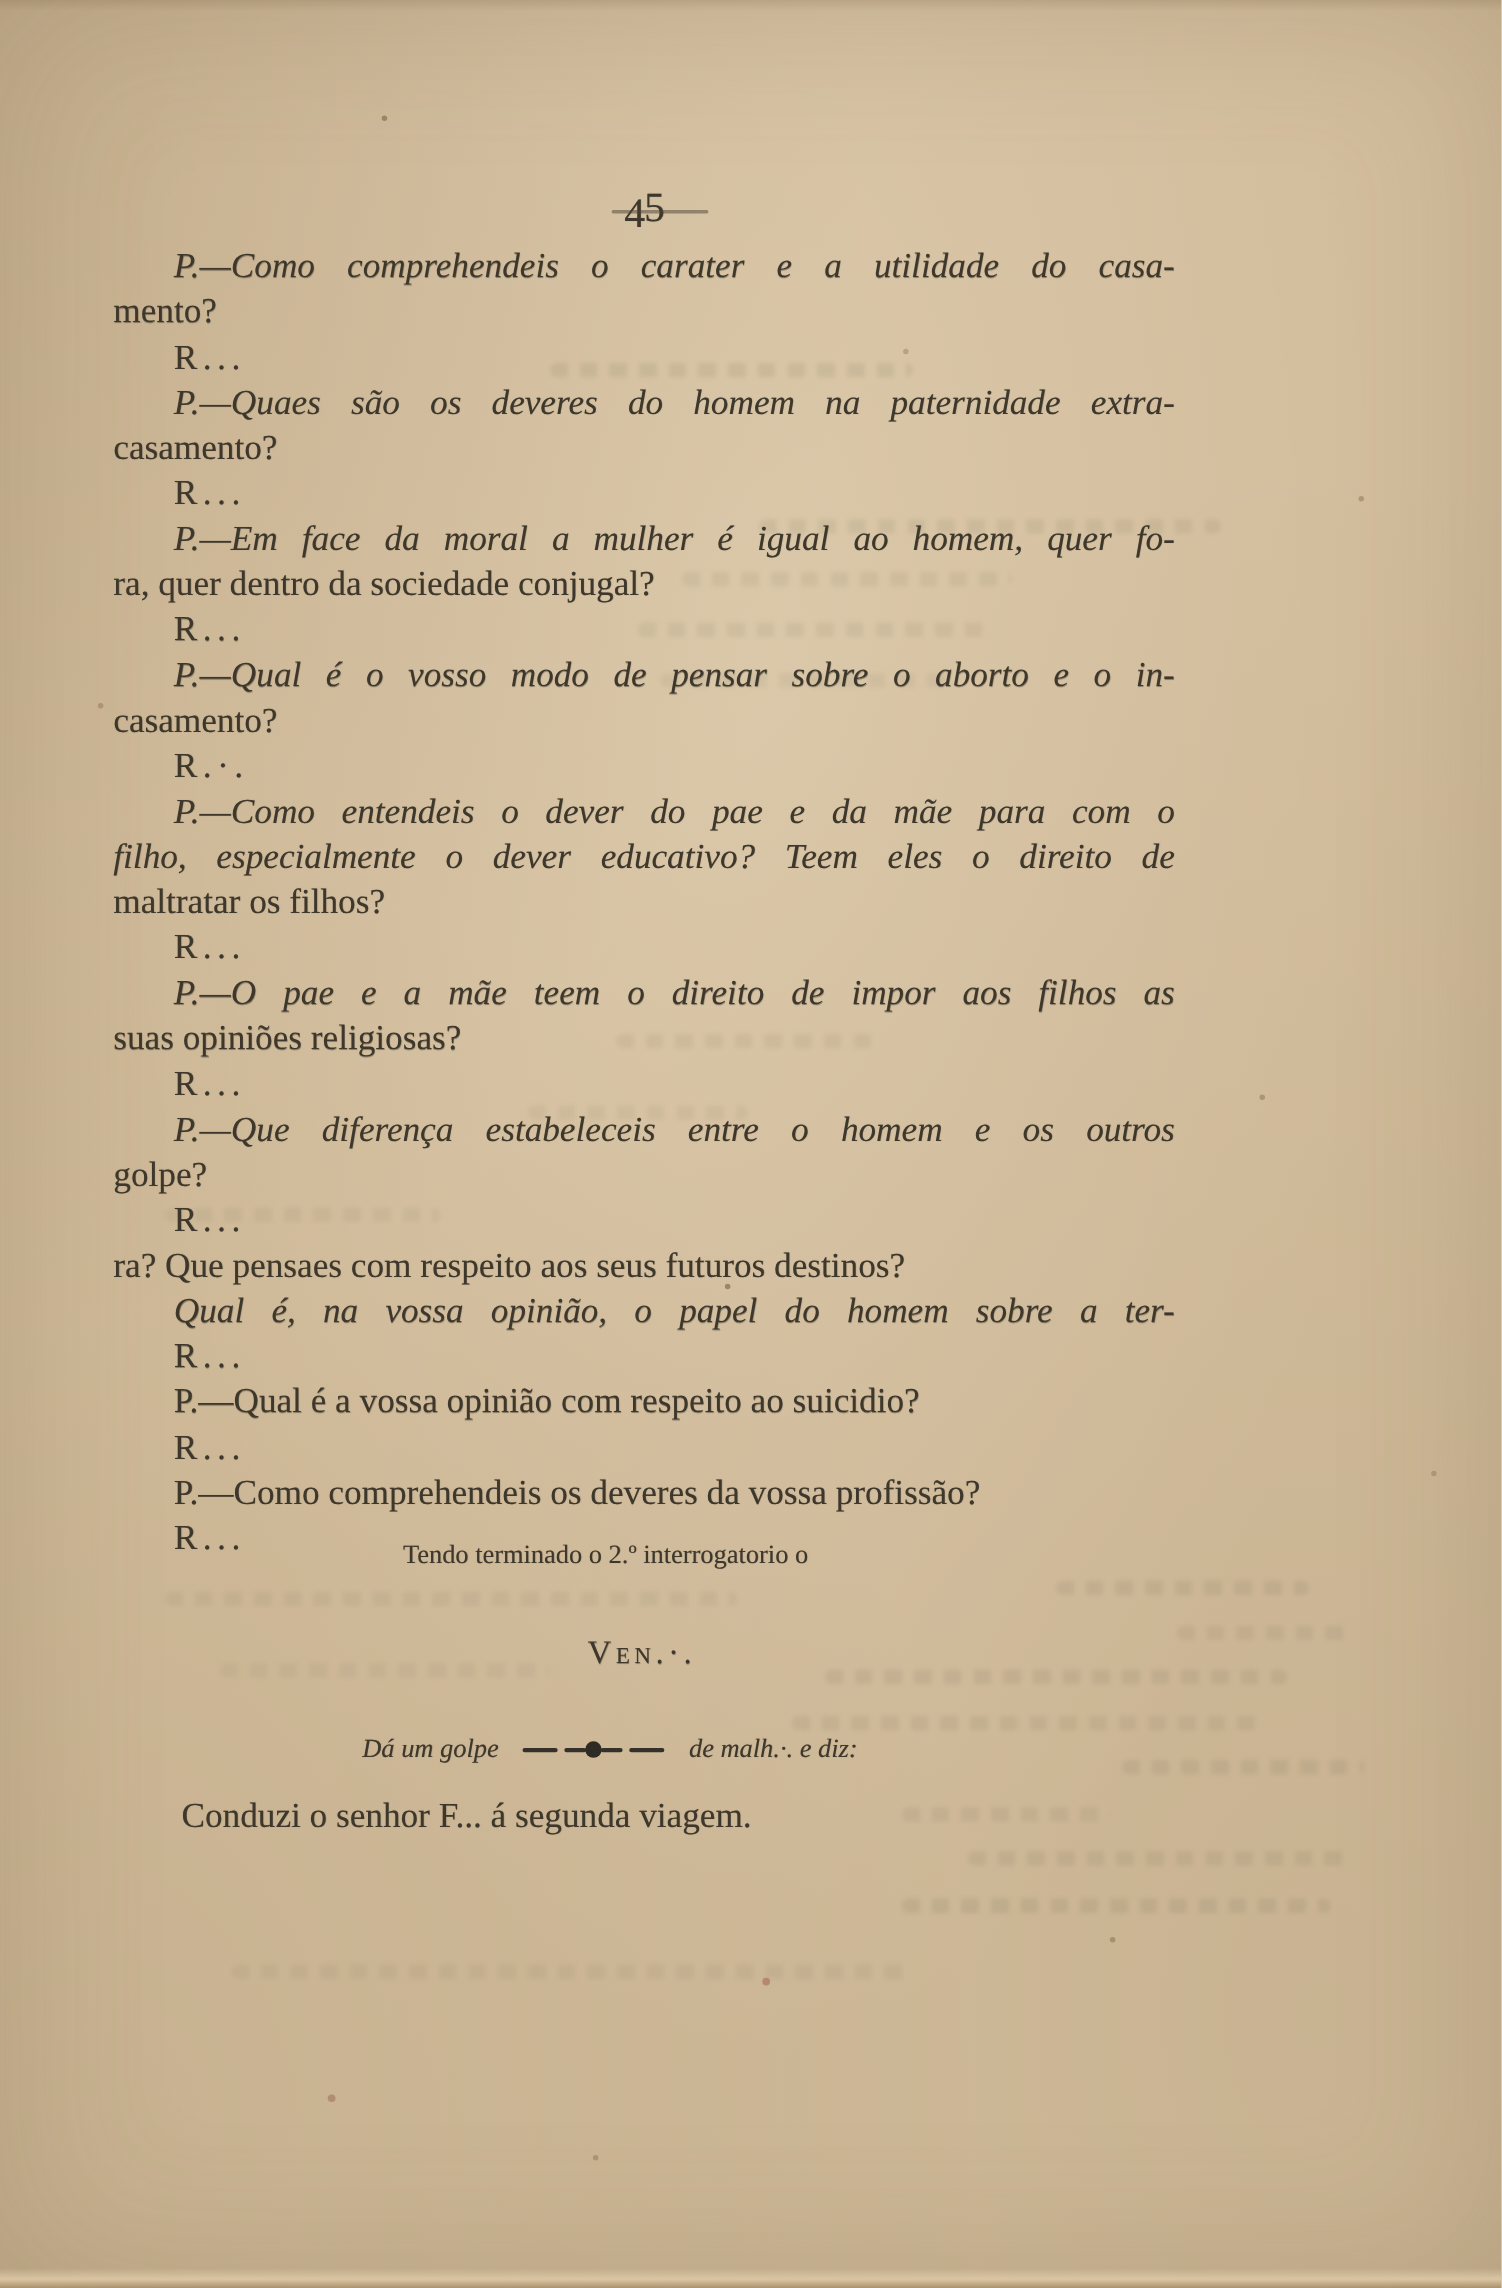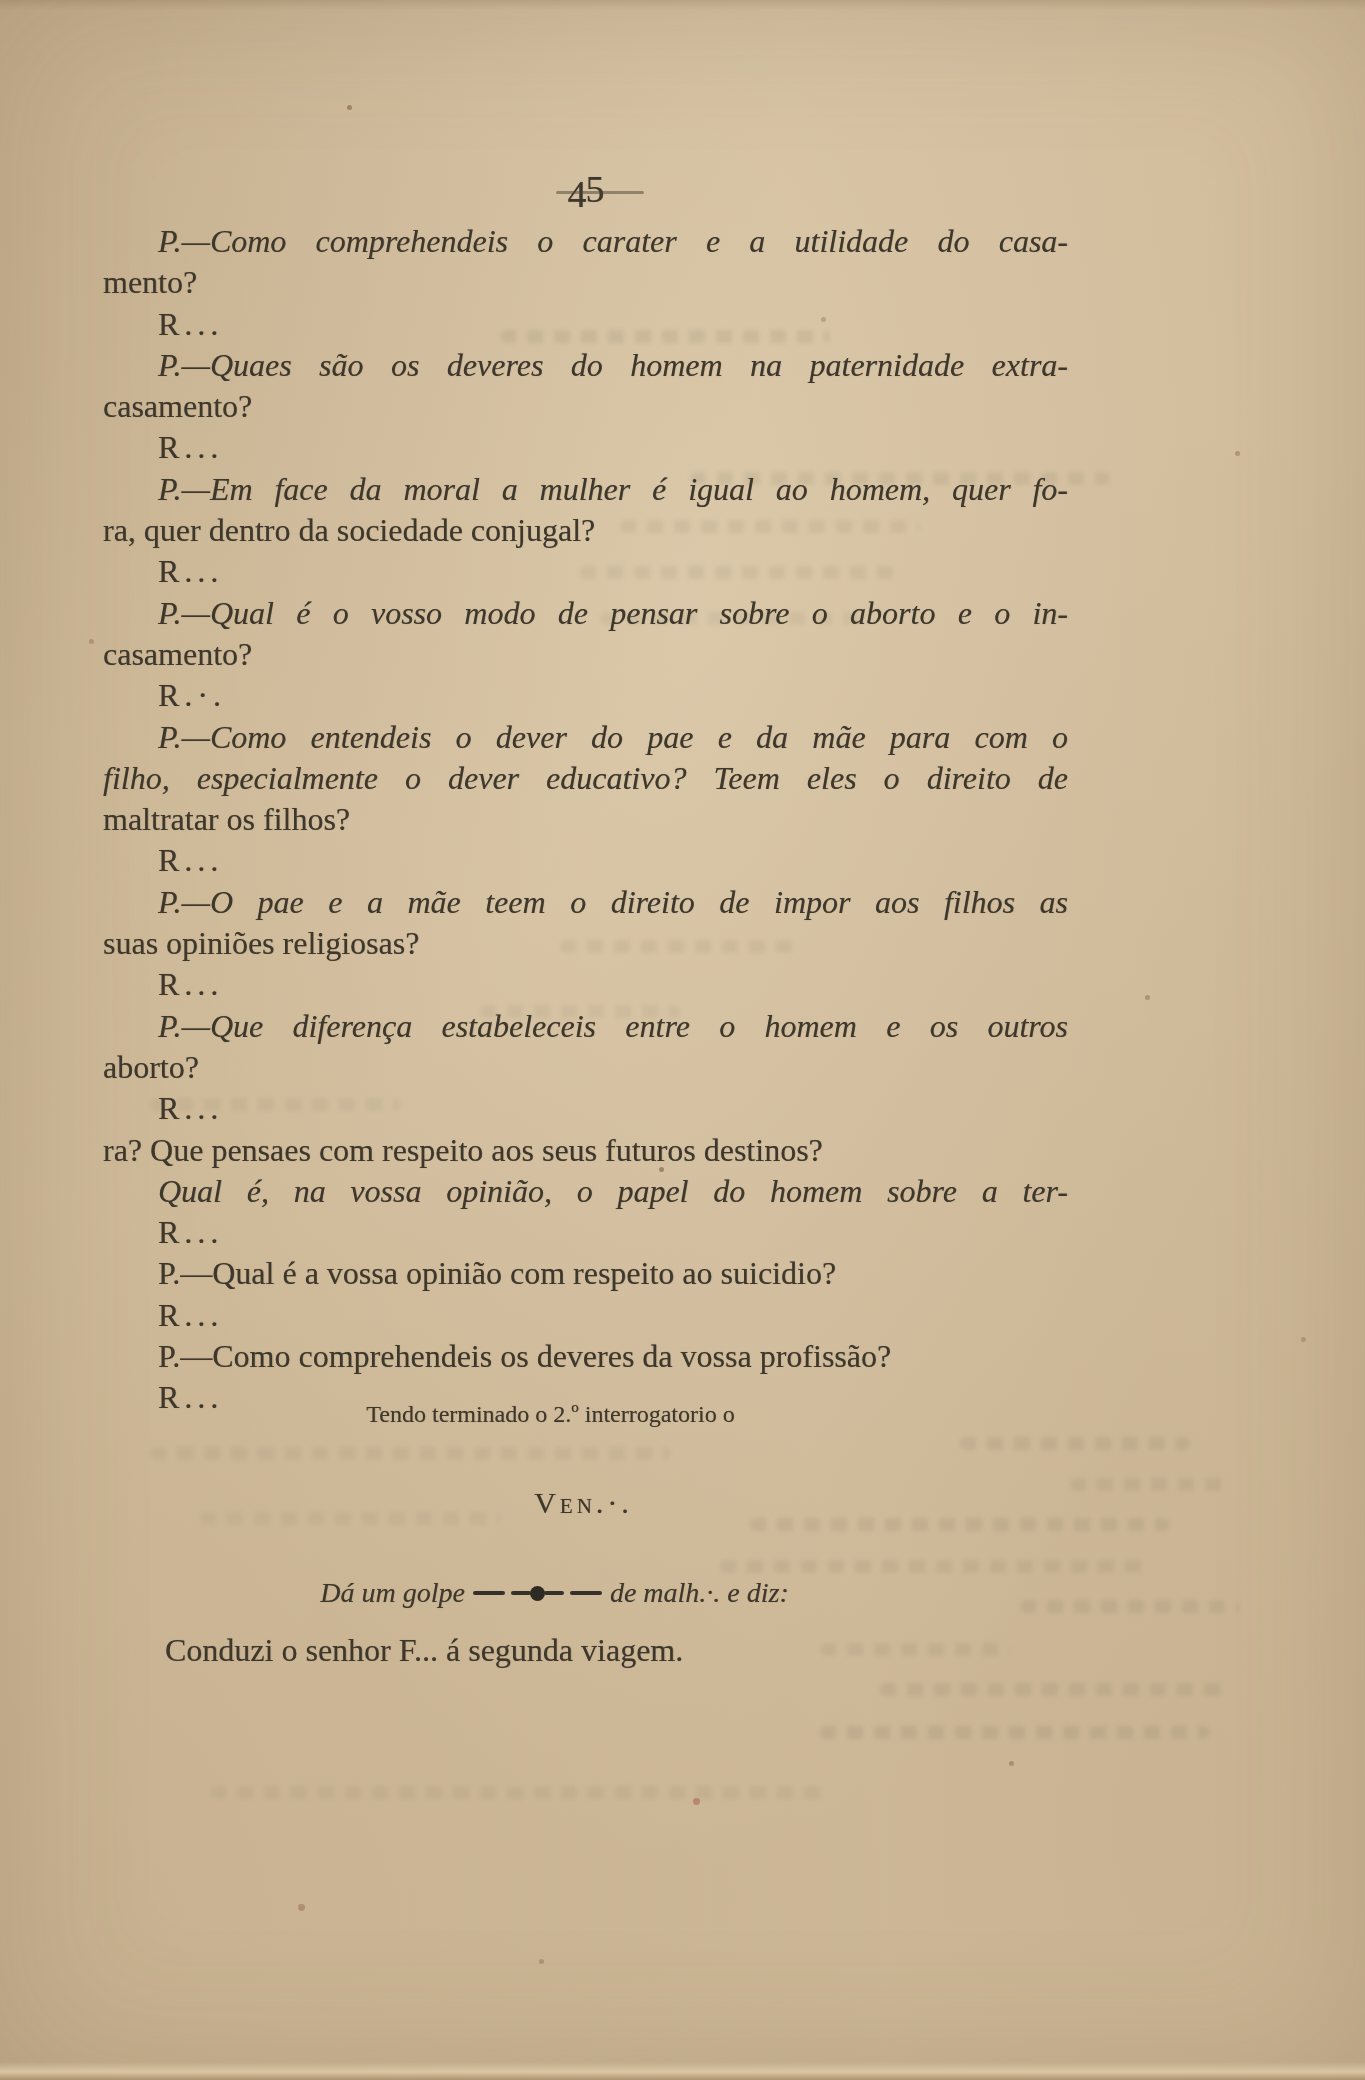--- a/index.html
+++ b/index.html
@@ -45,22 +45,22 @@
     position:absolute; left:103px; top:1401px; width:965px;
     font-size:24px; text-align:center; padding-right:70px; box-sizing:border-box;
   }
   .ven-label{
     position:absolute; left:107px; top:1486px; width:965px;
     font-size:30px; font-variant:small-caps; letter-spacing:4px;
     text-align:center; padding-right:12px; box-sizing:border-box;
   }
   .strike-line{
     position:absolute; left:103px; top:1577px; width:965px;
-    display:flex; justify-content:center; align-items:center; gap:8px;
-    font-style:italic; font-size:28px; padding-right:62px; box-sizing:border-box;
+    display:flex; justify-content:center; align-items:center; gap:22px;
+    font-style:italic; font-size:24px; padding-right:62px; box-sizing:border-box;
   }
   .strike-symbol{ display:flex; align-items:center; }
   .strike-symbol .seg{ height:4px; background:#35312a; border-radius:2px; }
   .seg-a{ width:32px; margin-right:6px; }
   .seg-b{ width:20px; }
   .seg-c{ width:20px; }
   .seg-d{ width:32px; margin-left:6px; }
   .strike-symbol .knob{
     width:15px; height:15px; border-radius:50%; background:#2e2a24; margin:0 -1px;
   }
@@ -173,21 +173,21 @@
       <div class="line indent response">R...</div>
 
       <div class="line indent justify">P.—O pae e a mãe teem o direito de impor aos filhos as</div>
 
       <div class="line">suas opiniões religiosas?</div>
 
       <div class="line indent response">R...</div>
 
       <div class="line indent justify">P.—Que diferença estabeleceis entre o homem e os outros</div>
 
-      <div class="line">aborto?</div>
+      <div class="line">golpe?</div>
 
       <div class="line indent response">R...</div>
 
       <div class="line">ra? Que pensaes com respeito aos seus futuros destinos?</div>
 
       <div class="line indent justify">Qual é, na vossa opinião, o papel do homem sobre a ter-</div>
 
       <div class="line indent response">R...</div>
 
       <div class="line indent">P.—Qual é a vossa opinião com respeito ao suicidio?</div>

